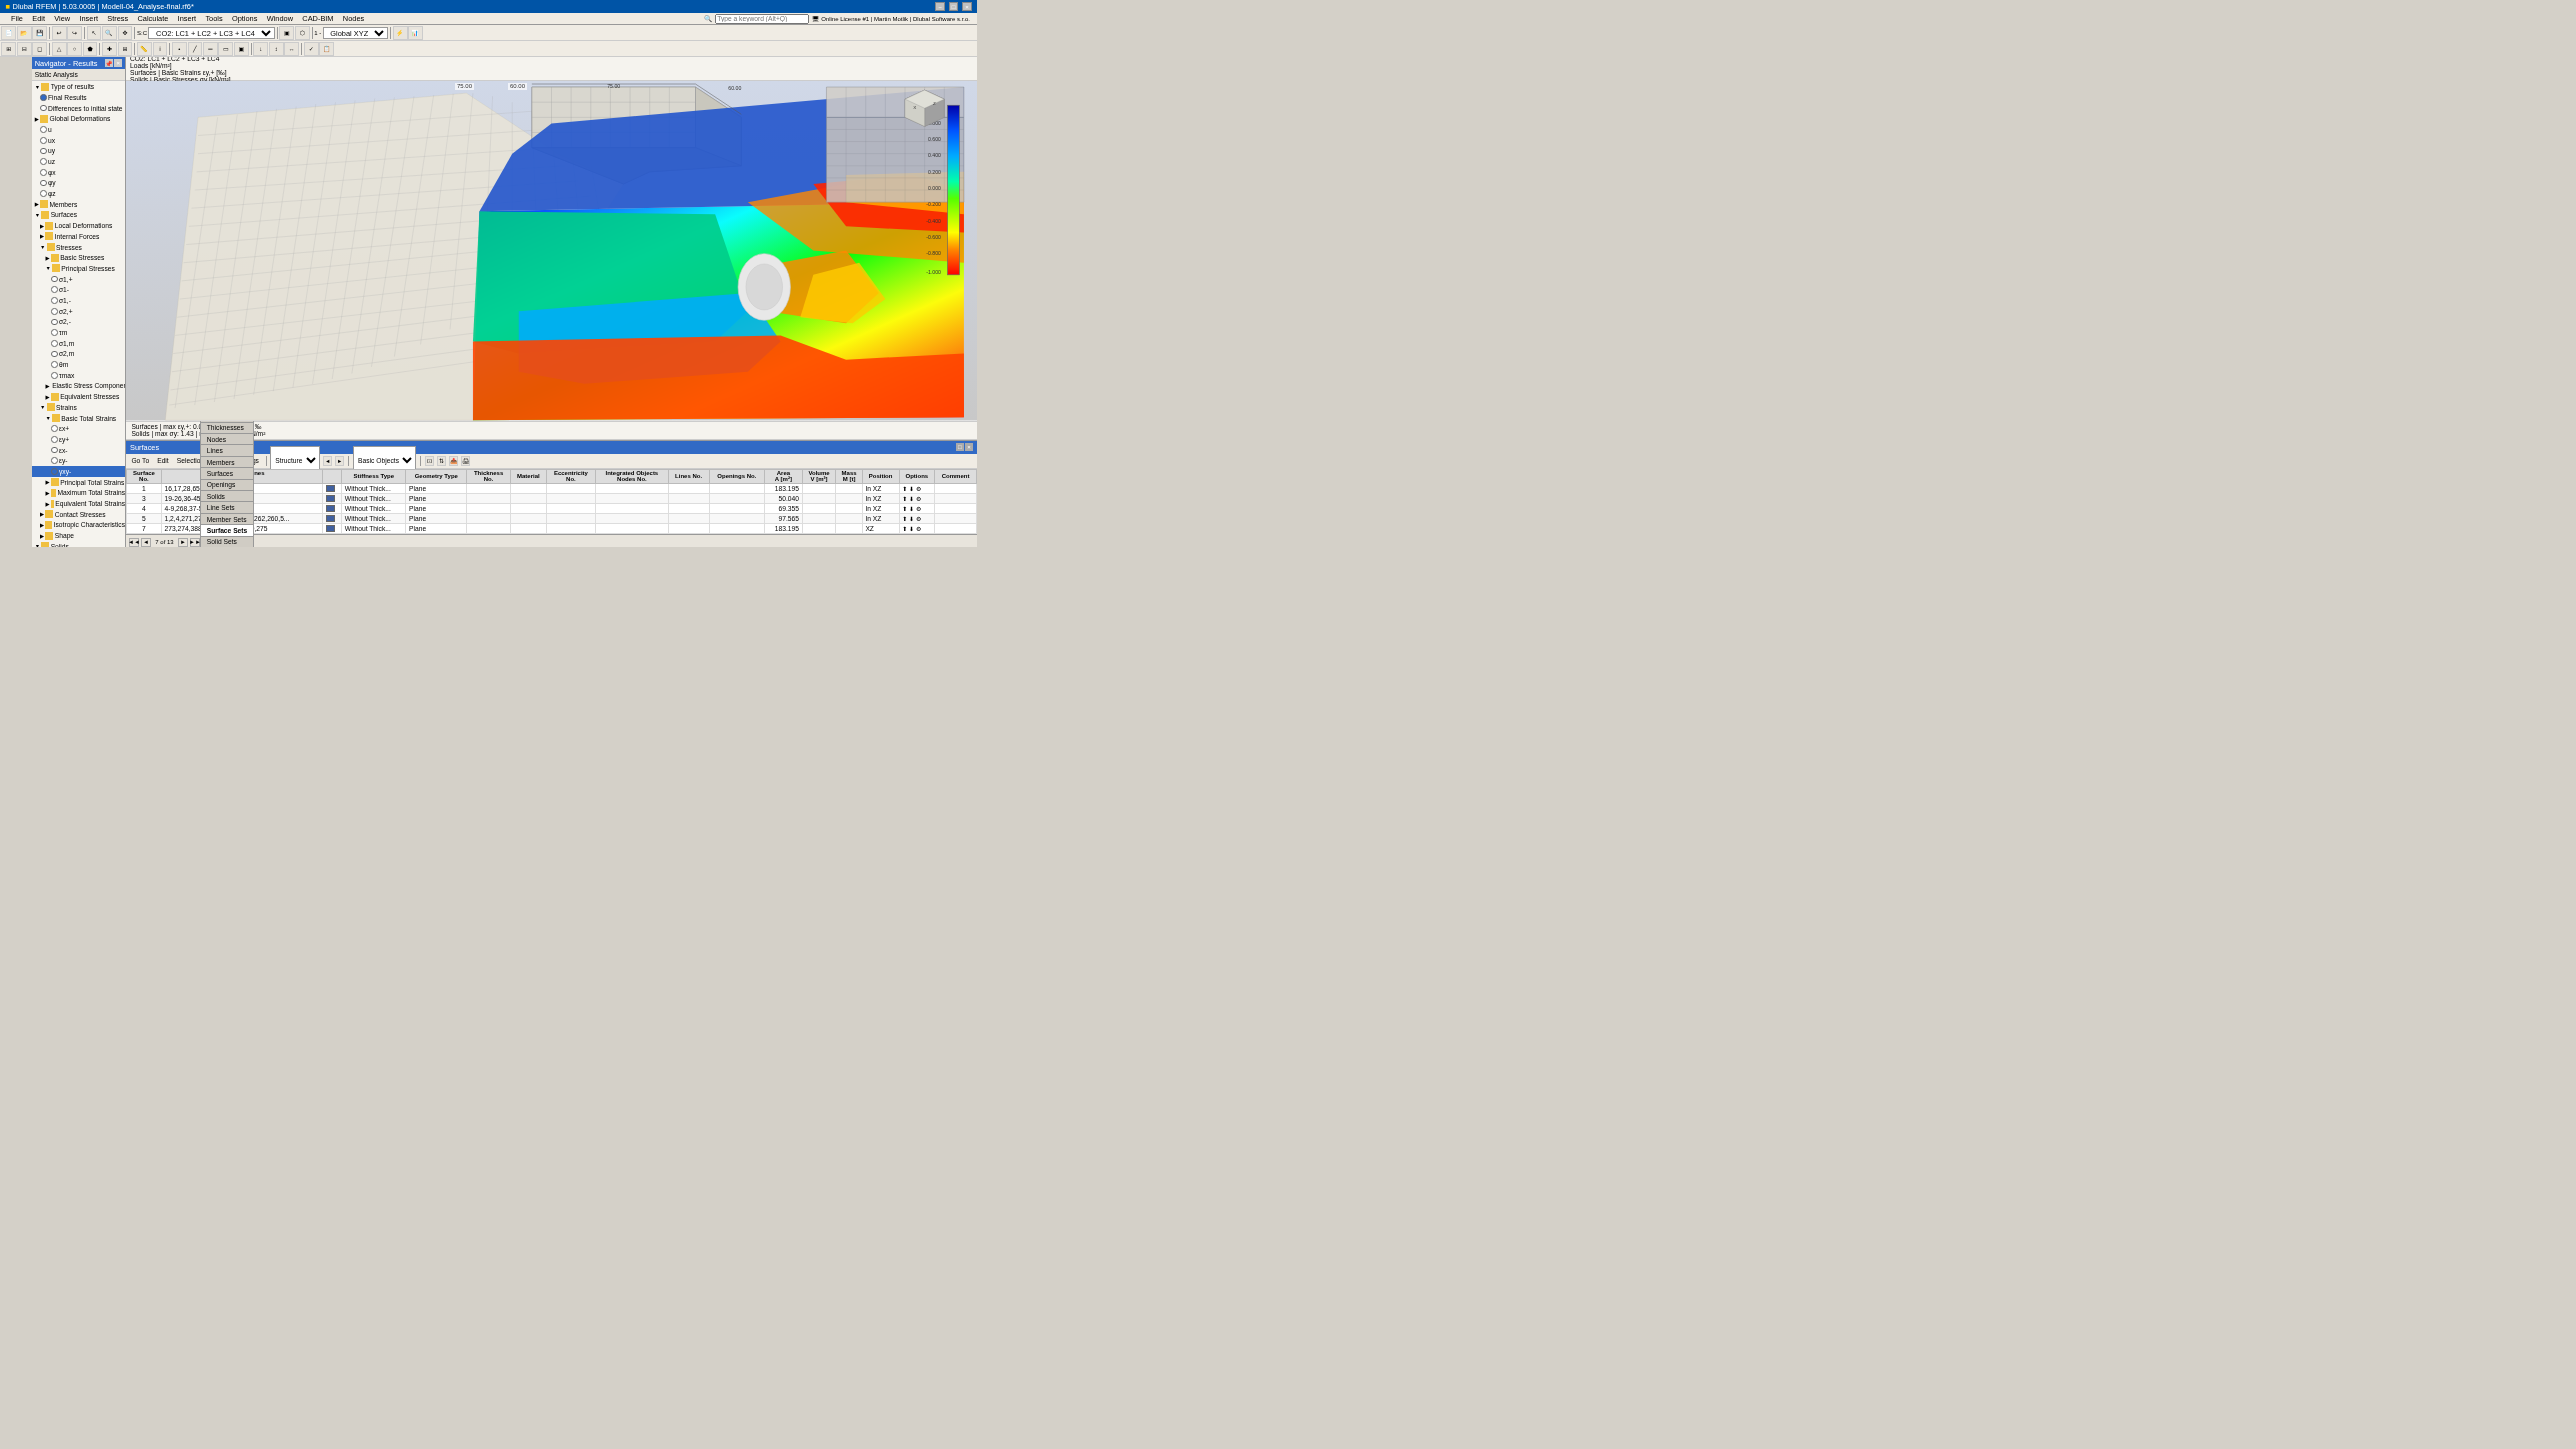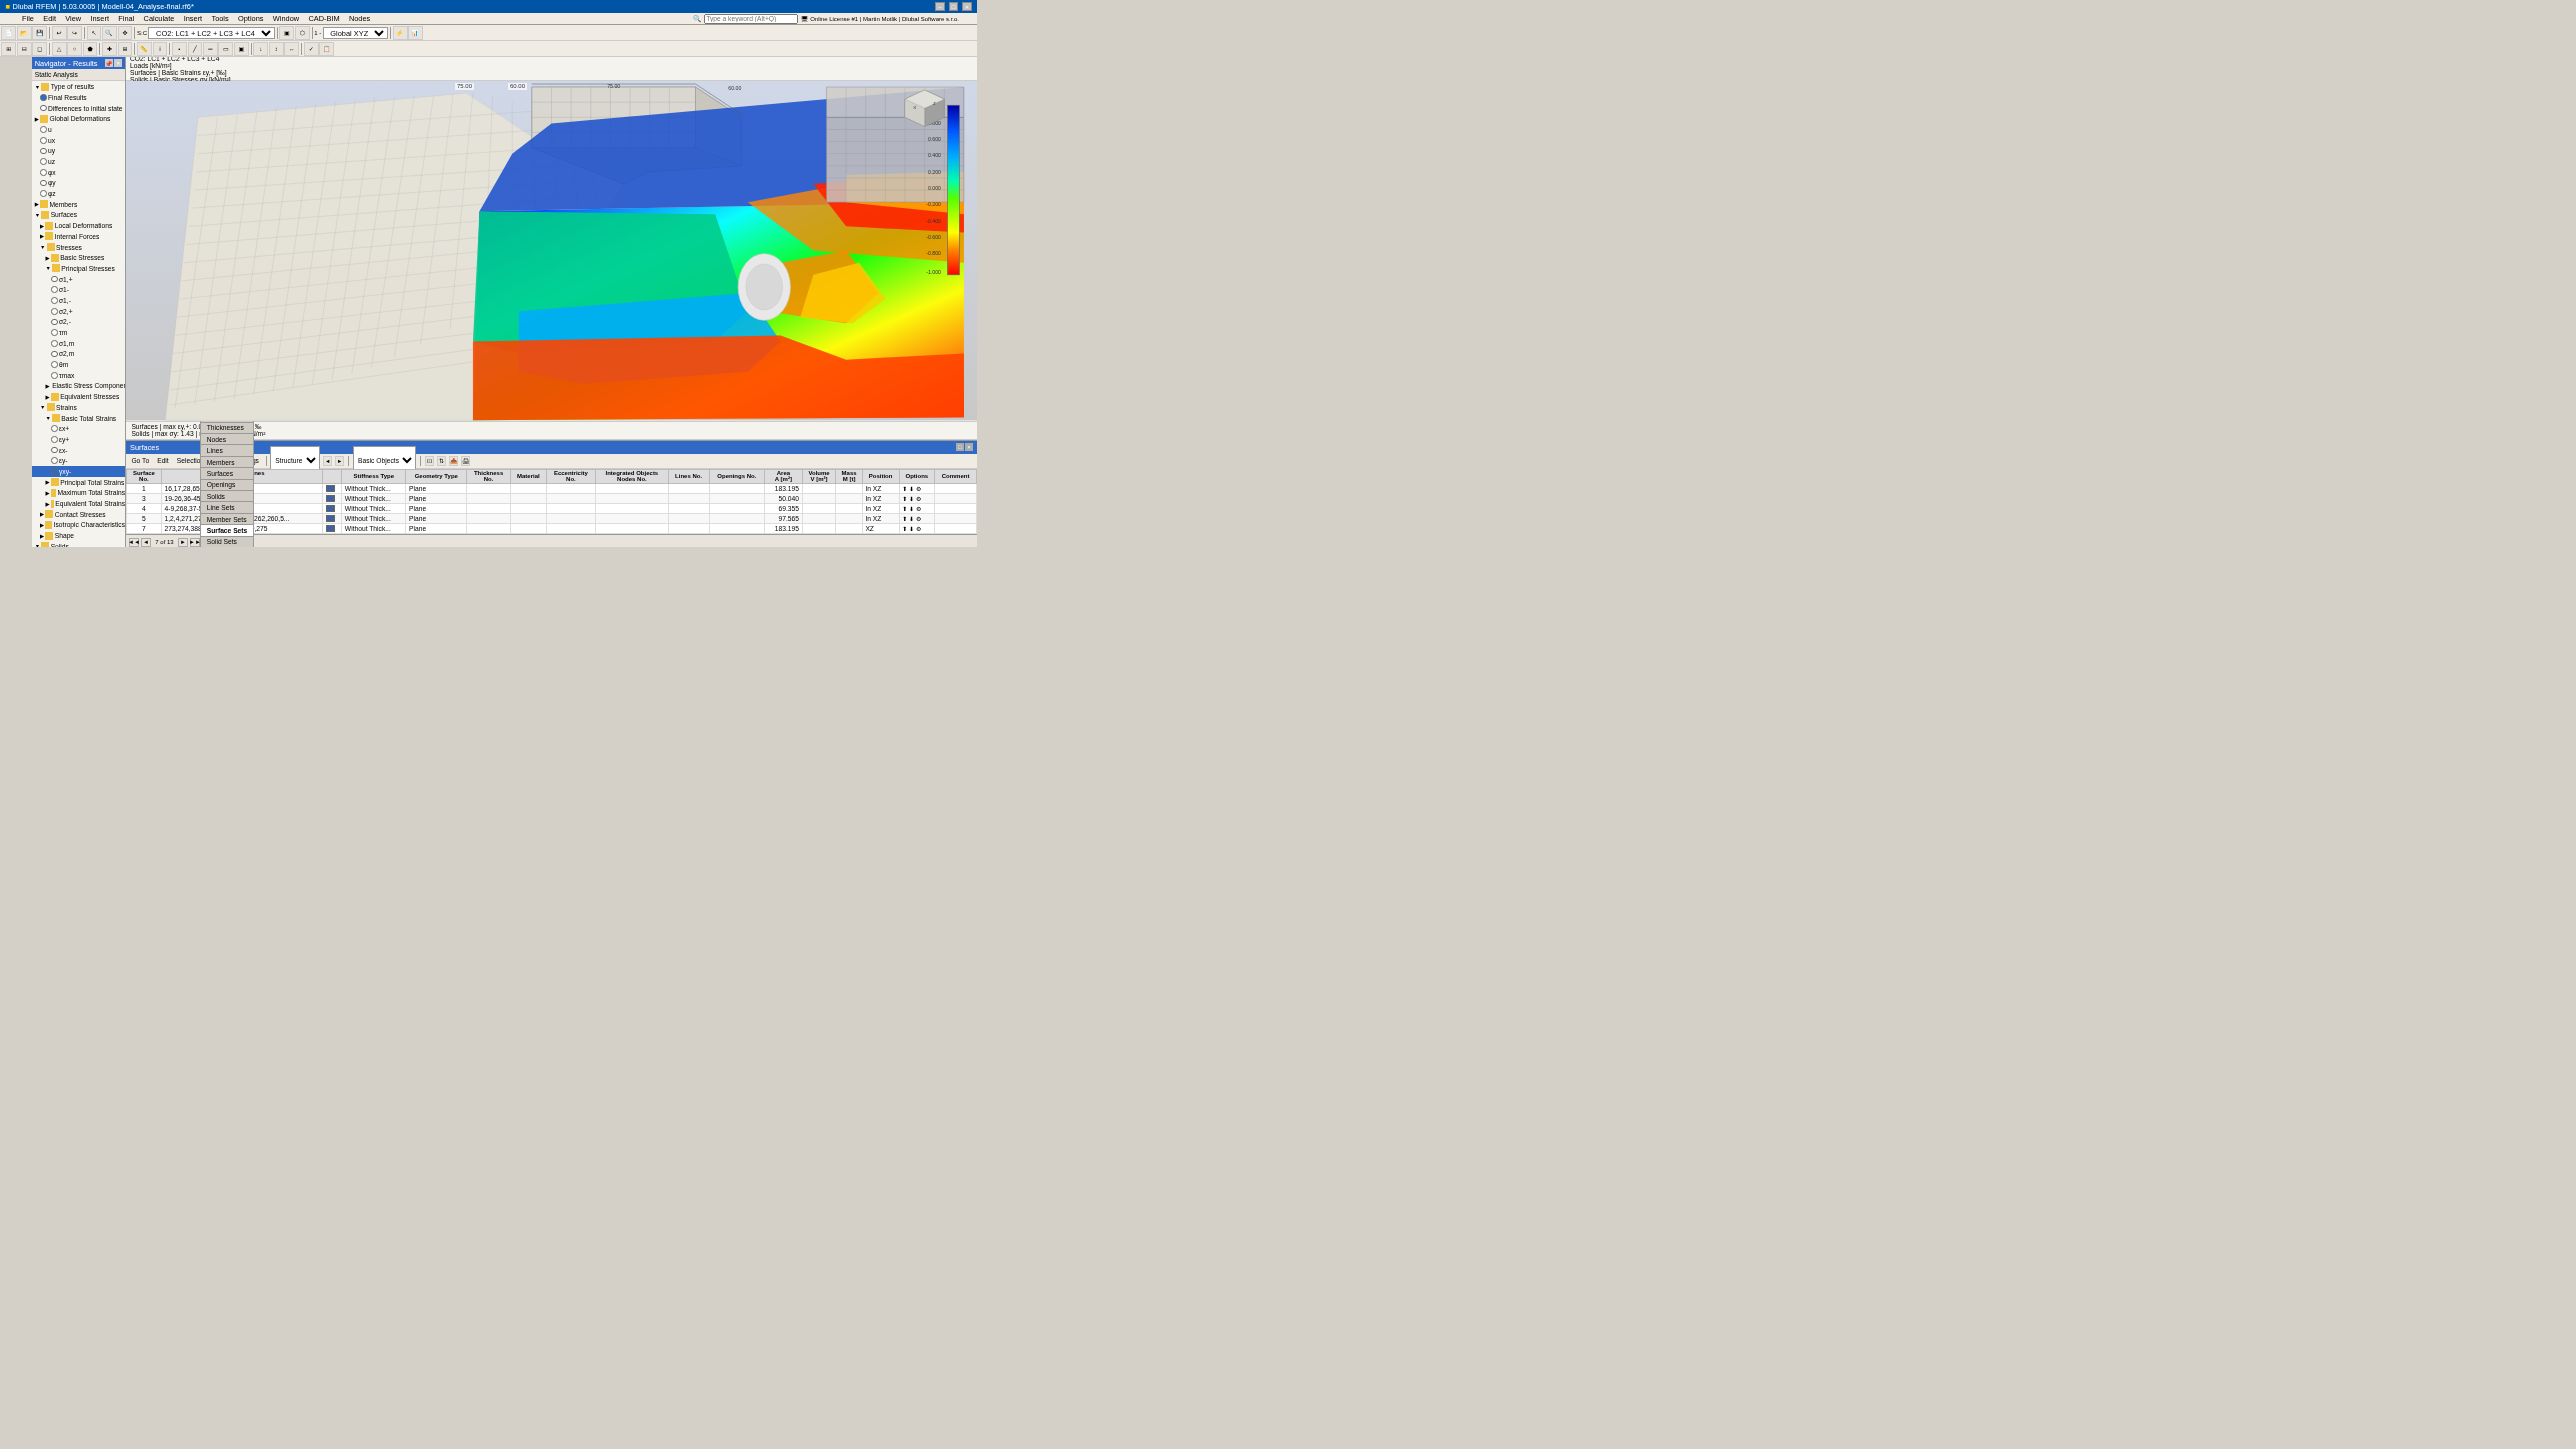--- a/index.html
+++ b/index.html
@@ -35,21 +35,21 @@
       cursor: pointer;
     }
 
     
     #menu-bar {
       height: 12px;
       background: #f0ece4;
       display: flex;
       align-items: center;
       border-bottom: 0.7px solid #999;
-      padding: 0 18px;
+      padding: 0 7px;
       gap: 1.3px;
     }
     .menu-item {
       padding: 0.7px 4px;
       font-size: 7.4px;
       cursor: pointer;
     }
 
     
     .toolbar-row {
@@ -363,21 +363,21 @@
     <div class="title-btn">□</div>
     <div class="title-btn">×</div>
   </div>
 </div>
 
 <div id="menu-bar">
   <div class="menu-item">File</div>
   <div class="menu-item">Edit</div>
   <div class="menu-item">View</div>
   <div class="menu-item">Insert</div>
-  <div class="menu-item">Final</div>
+  <div class="menu-item">Stress</div>
   <div class="menu-item">Calculate</div>
   <div class="menu-item">Insert</div>
   <div class="menu-item">Tools</div>
   <div class="menu-item">Options</div>
   <div class="menu-item">Window</div>
   <div class="menu-item">CAD-BIM</div>
   <div class="menu-item">Nodes</div>
   <div style="flex:1"></div>
   <div style="display:flex;align-items:center;gap:2.7px;font-size:6.7px;">
     <span>🔍</span>

